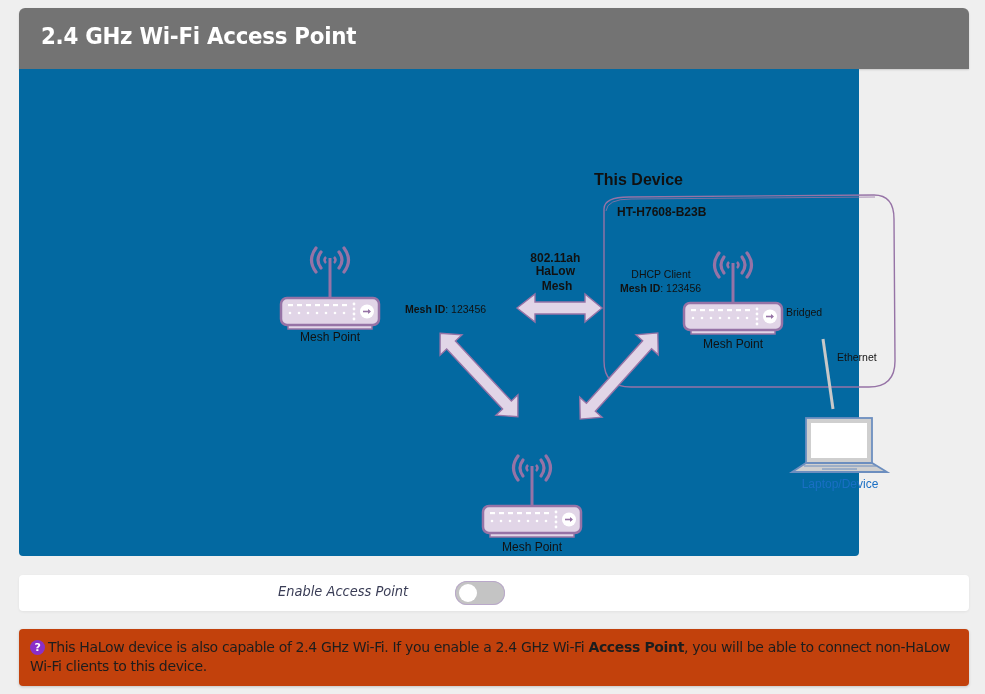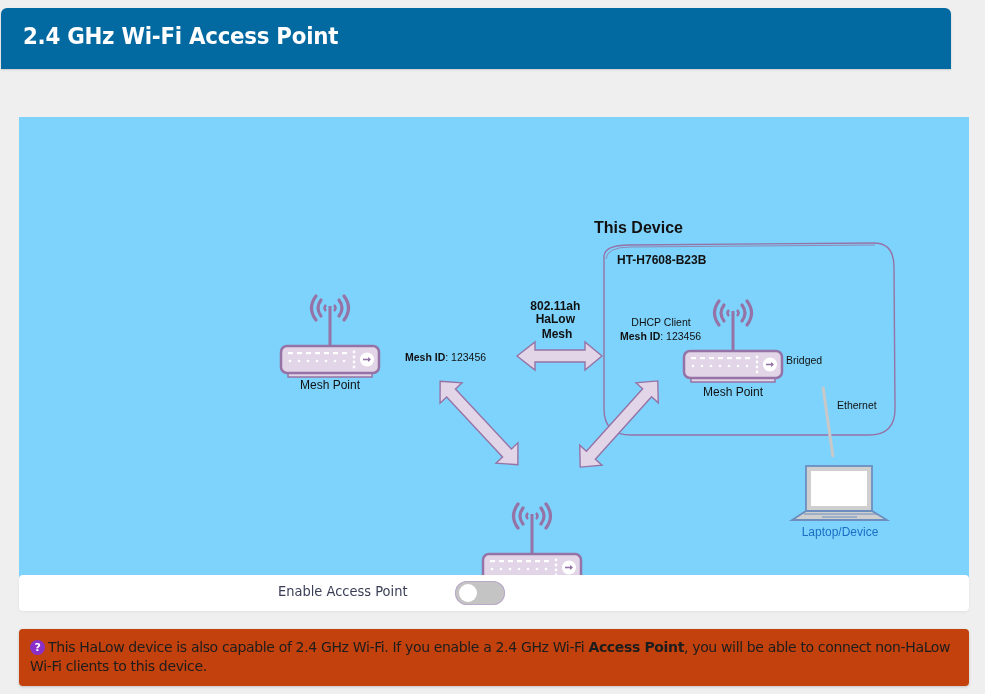--- a/index.html
+++ b/index.html
@@ -3,40 +3,41 @@
 <meta charset="utf-8">
 <style>
   html, body { margin:0; padding:0; }
   body {
     width:985px; height:694px; overflow:hidden;
     background:#efefef;
     font-family:"Liberation Sans", sans-serif;
     position:relative;
   }
   .card-header {
-    position:absolute; left:1px; top:8px; width:950px; height:61px;
-    background:#0369a1; border-radius:6px 6px 0 0;
+    position:absolute; left:19px; top:8px; width:950px; height:61px;
+    background:#737373; border-radius:6px 6px 0 0;
     box-shadow:0 1px 2px rgba(0,0,0,0.15);
   }
   .card-header h1 {
     margin:0; position:absolute; left:22px; top:15px;
     color:#ffffff; font-size:23px; font-weight:bold; letter-spacing:-0.3px;
     font-family:"DejaVu Sans", sans-serif;
     transform:scaleX(0.93); transform-origin:left center;
   }
   .diagram-card {
-    position:absolute; left:19px; top:69px; width:950px; height:487px;
-    background:#7dd3fc; border-radius:0 0 4px 4px;margin-top:48px;
+    position:absolute; left:19px; top:69px; width:840px; height:487px;
+    background:#0369a1; border-radius:0 0 4px 4px;
   }
   .diagram-card svg { position:absolute; left:0; top:0; }
   .dlabel { font-family:"Liberation Sans", sans-serif; fill:#111; }
   .toggle-card {
     position:absolute; left:19px; top:575px; width:950px; height:36px;
     background:#ffffff; border-radius:4px;
     box-shadow:0 1px 3px rgba(0,0,0,0.06);
+    font-style:italic;
   }
   .toggle-label {
     position:absolute; left:259px; top:8px;
     font-family:"DejaVu Sans", sans-serif; font-size:14px; color:#3a3d56;
     transform:scaleX(0.93); transform-origin:left center;
   }
   .toggle {
     position:absolute; left:436px; top:6px; width:50px; height:24px;
     background:#c4c4c4; border-radius:12px; cursor:pointer;
     box-shadow:inset 0 0 0 1px #b9a8c9;

